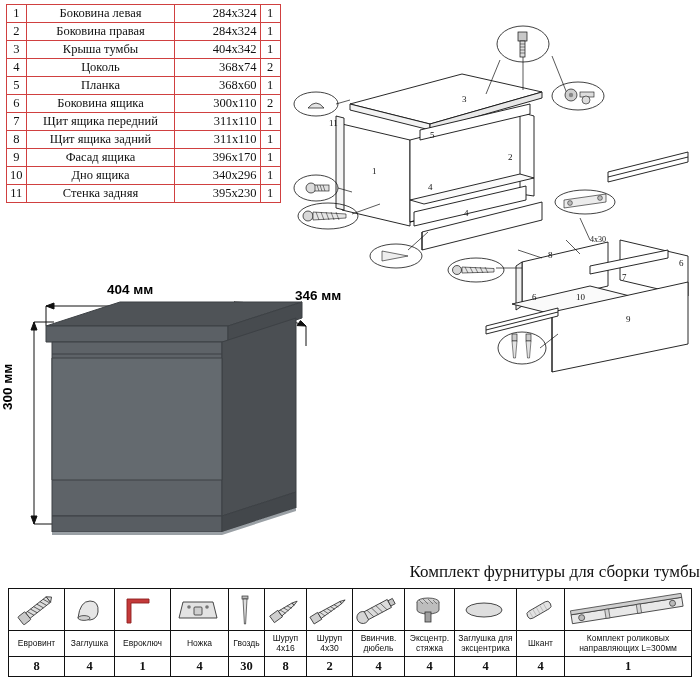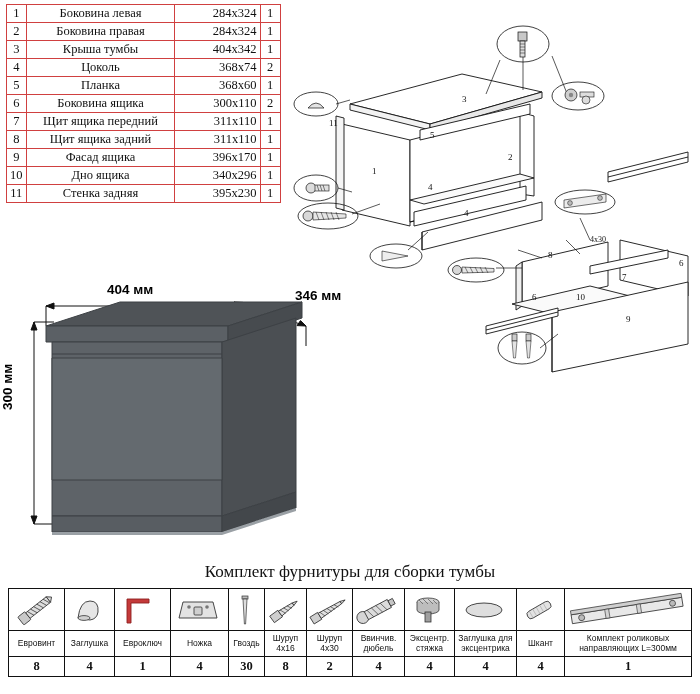--- a/index.html
+++ b/index.html
@@ -45,21 +45,21 @@
     font-size:13.5px;
     color:#000;
   }
   .dim-w { left:101px; top:2px; }
   .dim-d { left:242px; top:8px;margin-left:47px; }
   .dim-h { left:-6px; top:130px; transform:rotate(-90deg); transform-origin:left top; }
 
   
   .kit-title {
     position:absolute; left:0; top:562px; width:700px;
-    text-align:center;
+    text-align:right;
     font-family:"Liberation Serif", serif;
     font-size:17px;
     color:#111;
   }
   .kit-table {
     position:absolute; left:8px; top:588px;
     border-collapse:collapse;
     width:684px;
     font-family:"Liberation Sans", sans-serif;
     font-size:8.5px;

